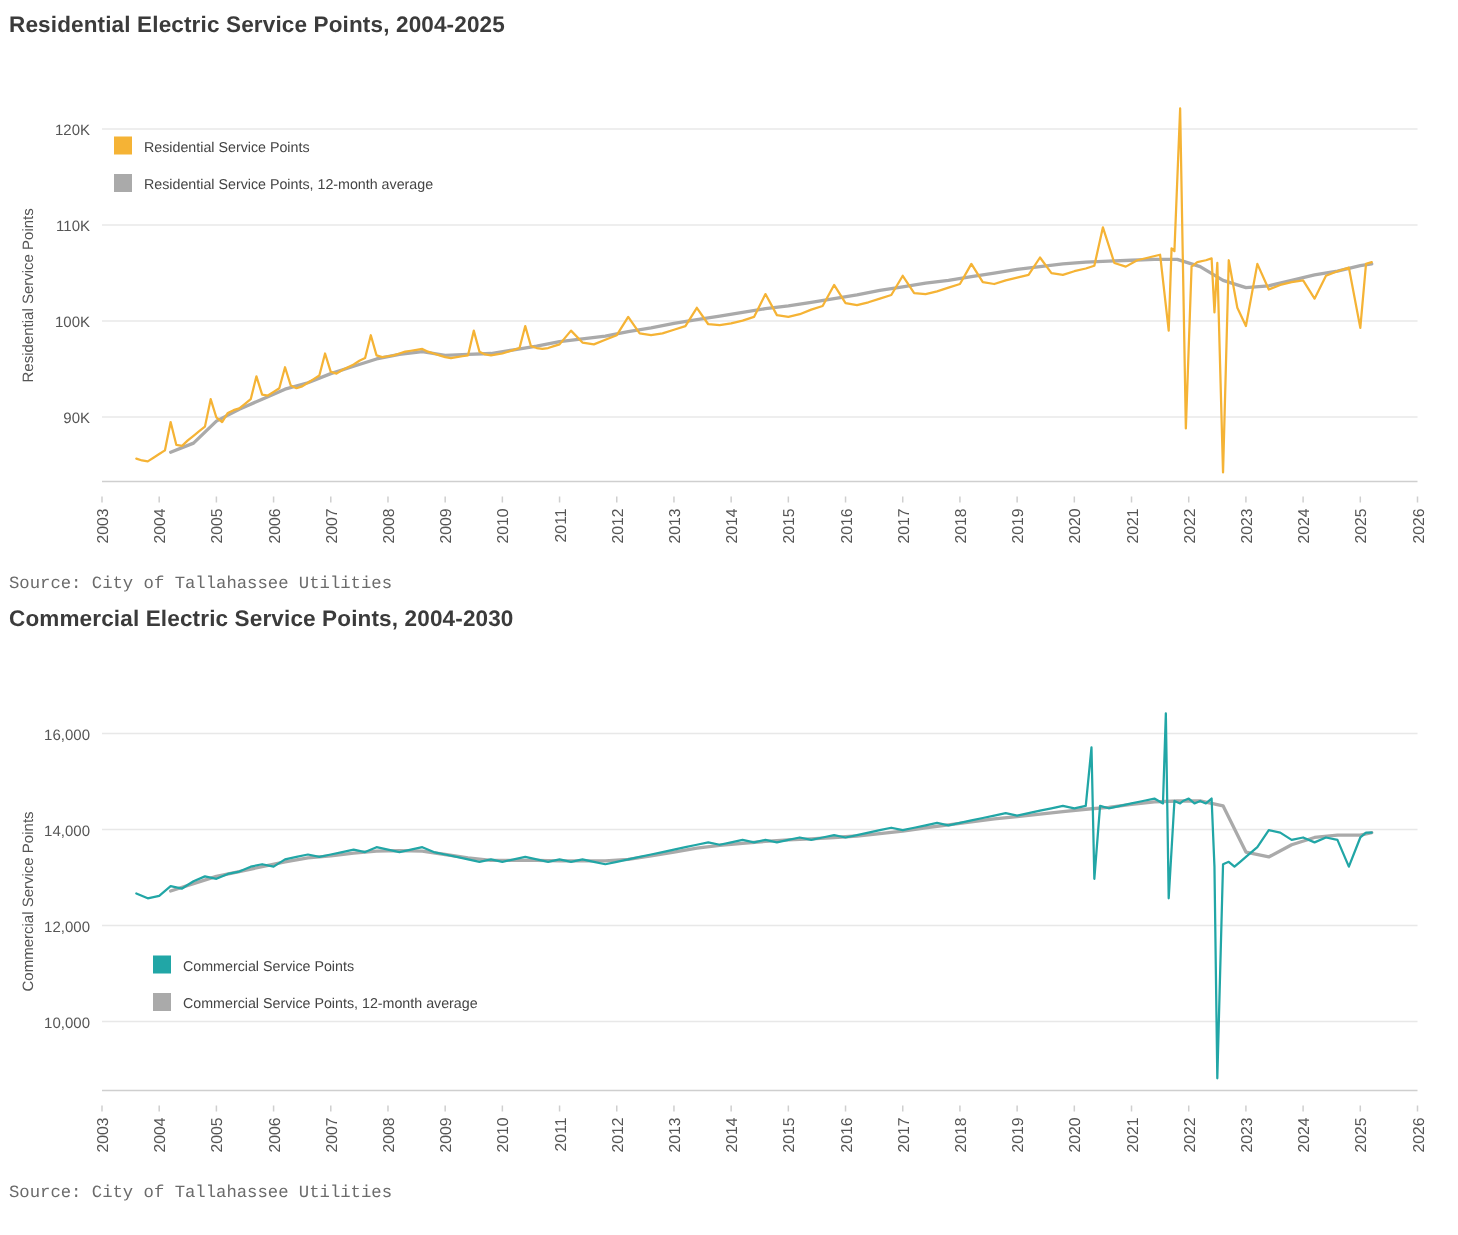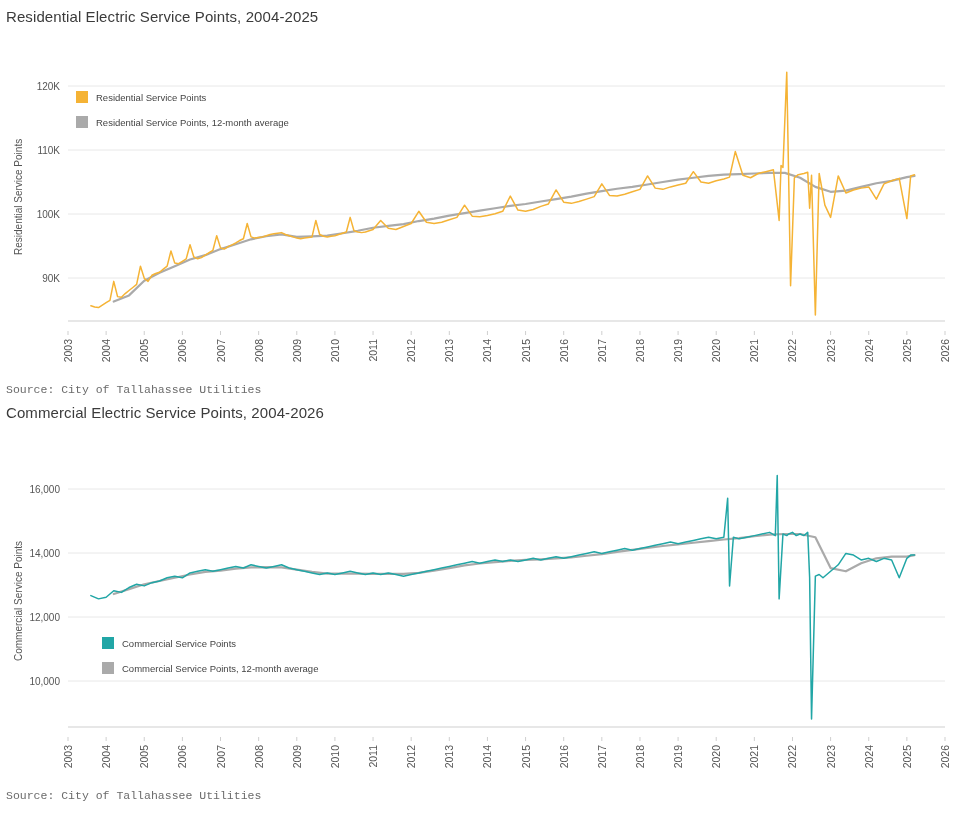--- a/index.html
+++ b/index.html
@@ -15,21 +15,21 @@
     overflow: hidden;
   }
   .chart-block {
     position: relative;
     width: 972px;
   }
   .chart-title {
     font-size: 15px;
     color: #3b3b3b;
     padding: 8px 0 0 6px;
-    font-weight: normal;
+    font-weight: bold;
     letter-spacing: 0.1px;
   }
   .plot-wrap {
     position: relative;
   }
   .source-note {
     font-size: 11.5px;
     color: #6b6b6b;
     padding: 6px 0 0 6px;
     font-family: Liberation Mono, monospace;
@@ -143,21 +143,21 @@
         <text class="legend-text" x="96" y="76">Residential Service Points</text>
         <rect x="76" y="91" width="12" height="12" fill="#AAAAAA"></rect>
         <text class="legend-text" x="96" y="101">Residential Service Points, 12-month average</text>
       </g>
     </svg>
   </div>
   <div class="source-note">Source: City of Tallahassee Utilities</div>
 </div>
 
 <div class="chart-block">
-  <div class="chart-title">Commercial Electric Service Points, 2004-2026</div>
+  <div class="chart-title">Commercial Electric Service Points, 2004-2030</div>
   <div class="plot-wrap">
     <svg width="972" height="362" viewBox="0 0 972 362">
       <text class="tick-text" transform="translate(22,240) rotate(-90)">Commercial Service Points</text>
 
       <g>
         <line class="gridline" x1="68" y1="68" x2="945" y2="68"></line>
         <line class="gridline" x1="68" y1="132" x2="945" y2="132"></line>
         <line class="gridline" x1="68" y1="196" x2="945" y2="196"></line>
         <line class="gridline" x1="68" y1="260" x2="945" y2="260"></line>
         <text class="tick-text" x="60" y="72" text-anchor="end">16,000</text>

